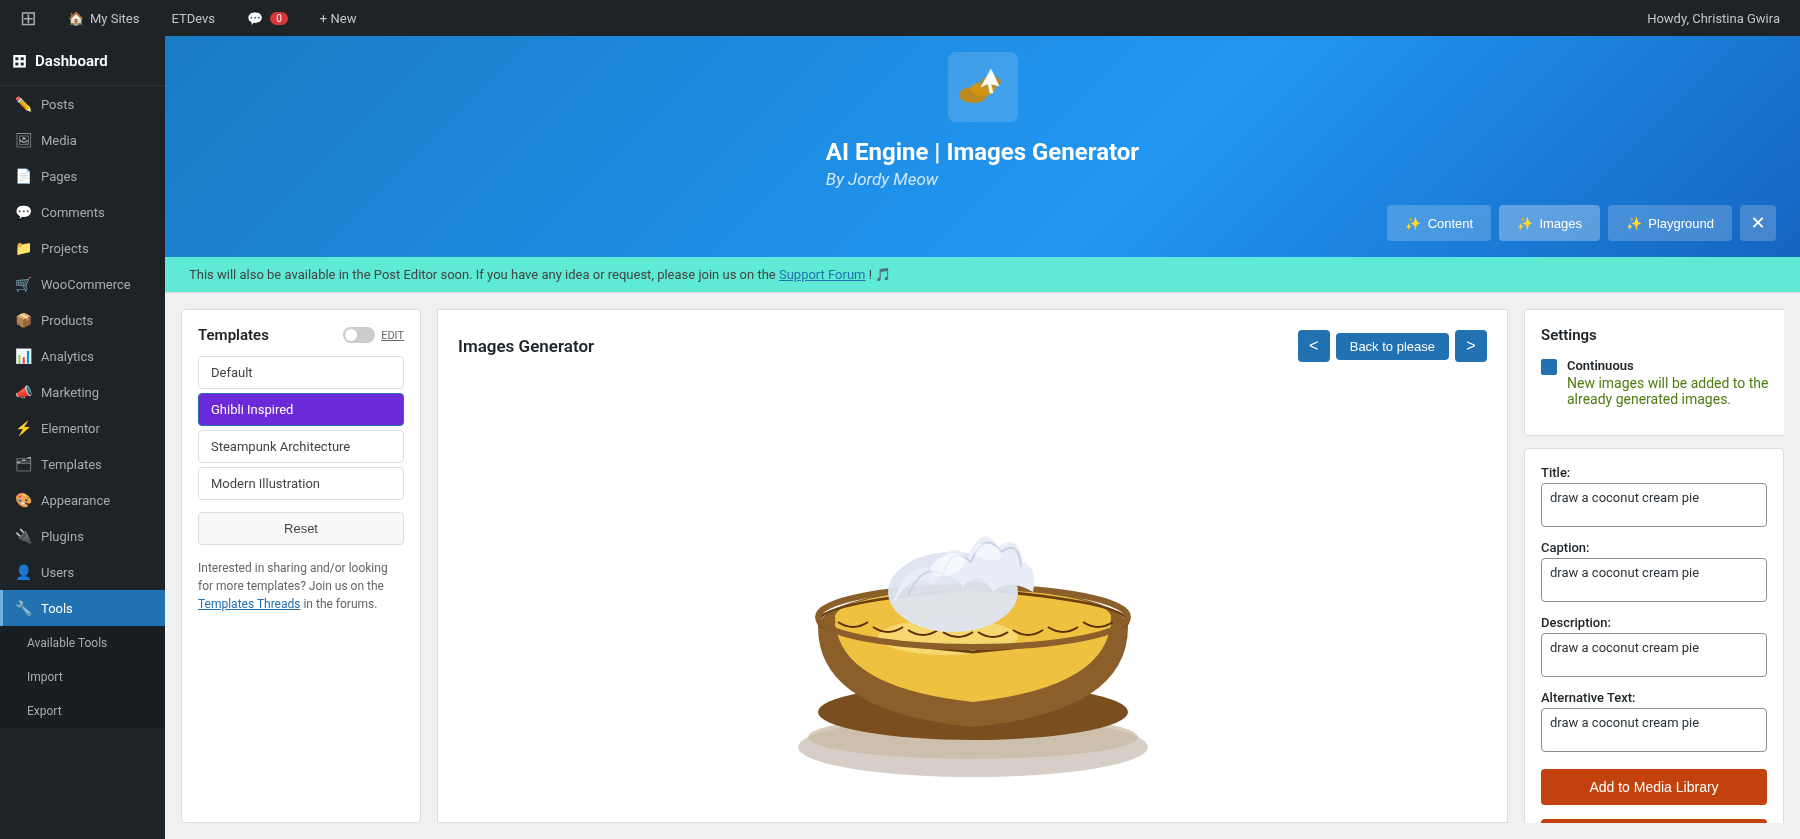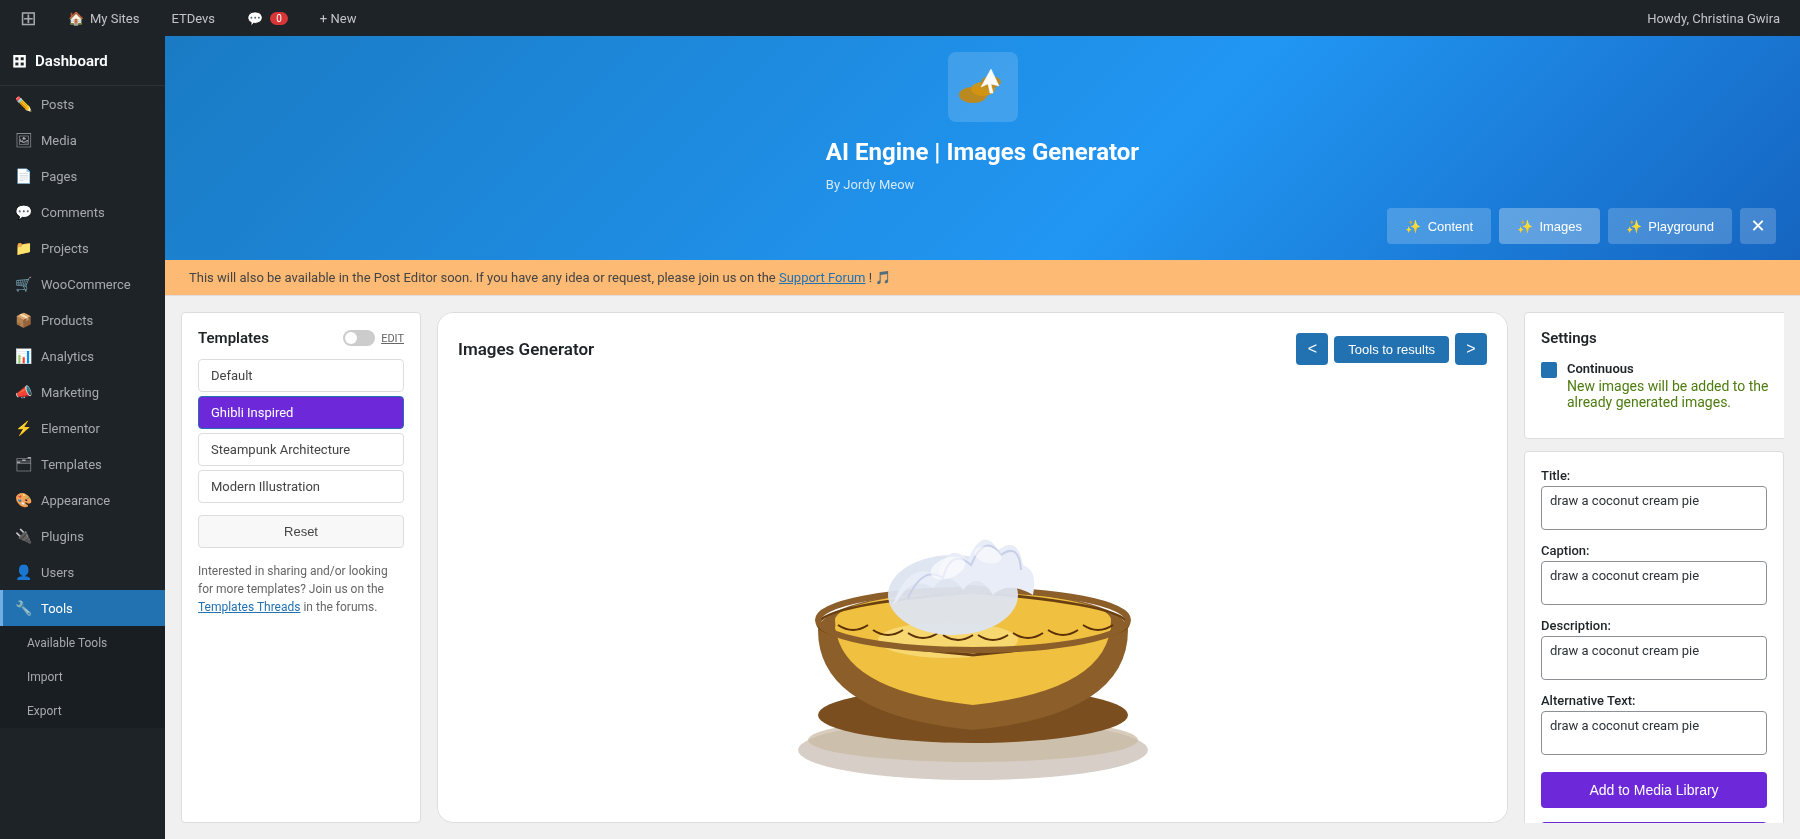--- a/index.html
+++ b/index.html
@@ -90,21 +90,21 @@
       height: 70px;
       background: rgba(255,255,255,0.15);
       border-radius: 8px;
       display: flex;
       align-items: center;
       justify-content: center;
       font-size: 36px;
     }
     .plugin-title-area { flex: 1; }
     .plugin-title { color: #fff; font-size: 24px; font-weight: 700; }
-    .plugin-subtitle { color: rgba(255,255,255,0.8); font-size: 13px; margin-top: 11px; }
+    .plugin-subtitle { color: rgba(255,255,255,0.8); font-size: 17px; margin-top: 3px; font-style: italic; }
     .header-buttons { display: flex; gap: 8px; margin-left: auto; }
     .header-btn {
       background: rgba(255,255,255,0.2);
       border: none;
       color: #fff;
       padding: 8px 18px;
       border-radius: 4px;
       cursor: pointer;
       font-size: 13px;
       display: flex;
@@ -121,21 +121,21 @@
       border-radius: 4px;
       cursor: pointer;
       font-size: 18px;
       display: flex;
       align-items: center;
       justify-content: center;
     }
 
     
     #info-bar {
-      background: #fdba74;
+      background: #5eead4;
       padding: 10px 24px;
       border-bottom: 1px solid #ddd;
       font-size: 13px;
       color: #444;
       flex-shrink: 0;
     }
     #info-bar a { color: #2271b1; }
 
     
     #main-content {
@@ -217,21 +217,21 @@
       color: #666;
       line-height: 1.5;
     }
     .templates-footer a { color: #2271b1; }
 
     
     #generator-panel {
       flex: 1;
       background: #fff;
       border: 1px solid #ddd;
-      border-radius: 16px;
+      border-radius: 0;
       padding: 20px;
       overflow-y: auto;
       display: flex;
       flex-direction: column;
       gap: 29px;
     }
     .generator-header {
       display: flex;
       align-items: center;
       justify-content: space-between;
@@ -311,21 +311,21 @@
       border: 1px solid #8c8f94;
       border-radius: 4px;
       padding: 6px 8px;
       font-size: 13px;
       color: #2c3338;
       resize: none;
       font-family: inherit;
     }
     .btn-primary {
       width: 100%;
-      background: #6d28d9;
+      background: #c2410c;
       color: #fff;
       border: none;
       padding: 10px;
       border-radius: 4px;
       cursor: pointer;
       font-size: 14px;
       font-weight: 500;
       margin-top: 4px;
     }
 
@@ -518,21 +518,21 @@
       </div>
 
       <div id="generator-panel">
         <div class="generator-header">
           <span class="generator-title">Images Generator</span>
           <div class="nav-buttons">
             <button class="nav-btn">
               <span>&lt;</span>
             </button>
             <button class="back-results-btn">
-              <span>Tools to results</span>
+              <span>Back to please</span>
             </button>
             <button class="nav-btn">
               <span>&gt;</span>
             </button>
           </div>
         </div>
 
         <div class="pie-image-container">
           <svg class="pie-svg" viewBox="0 0 420 380">
 

